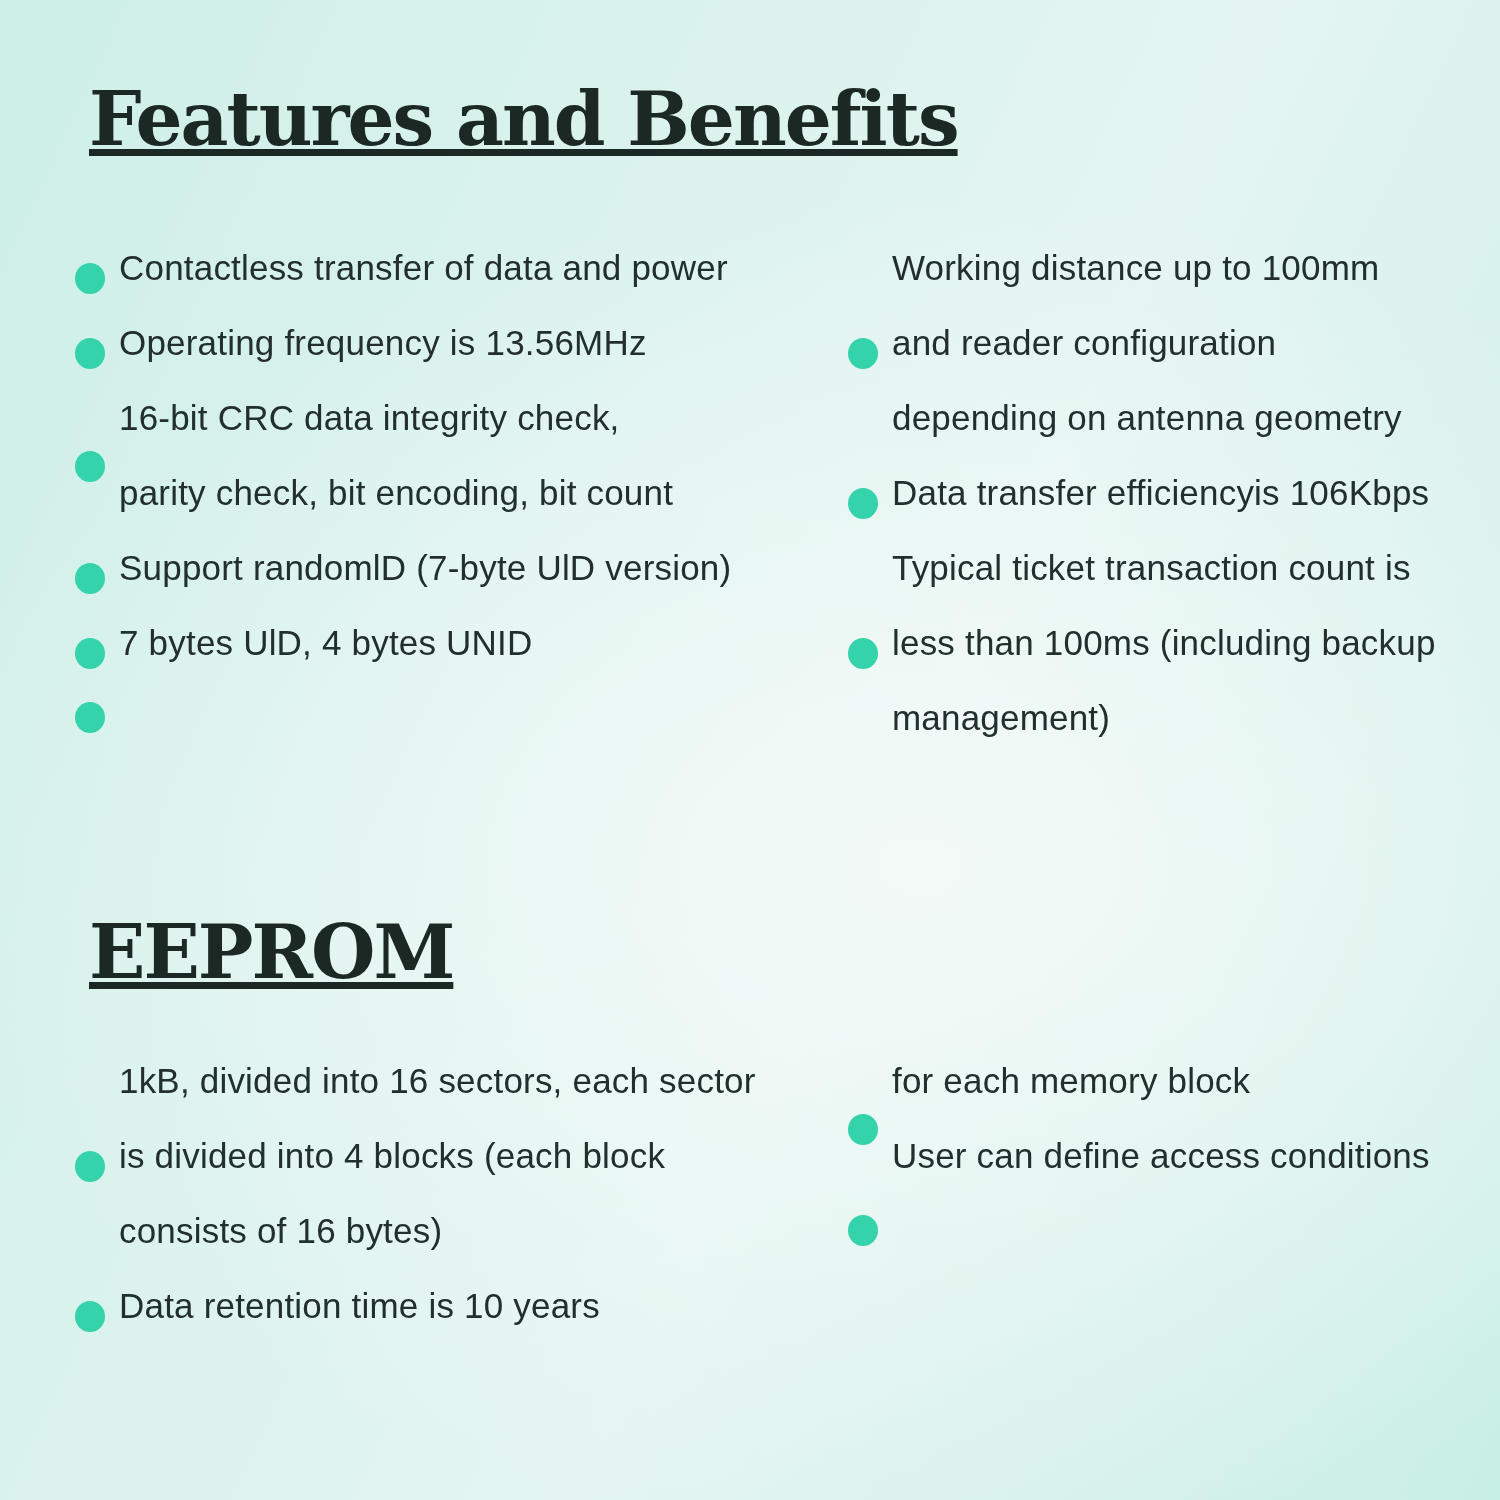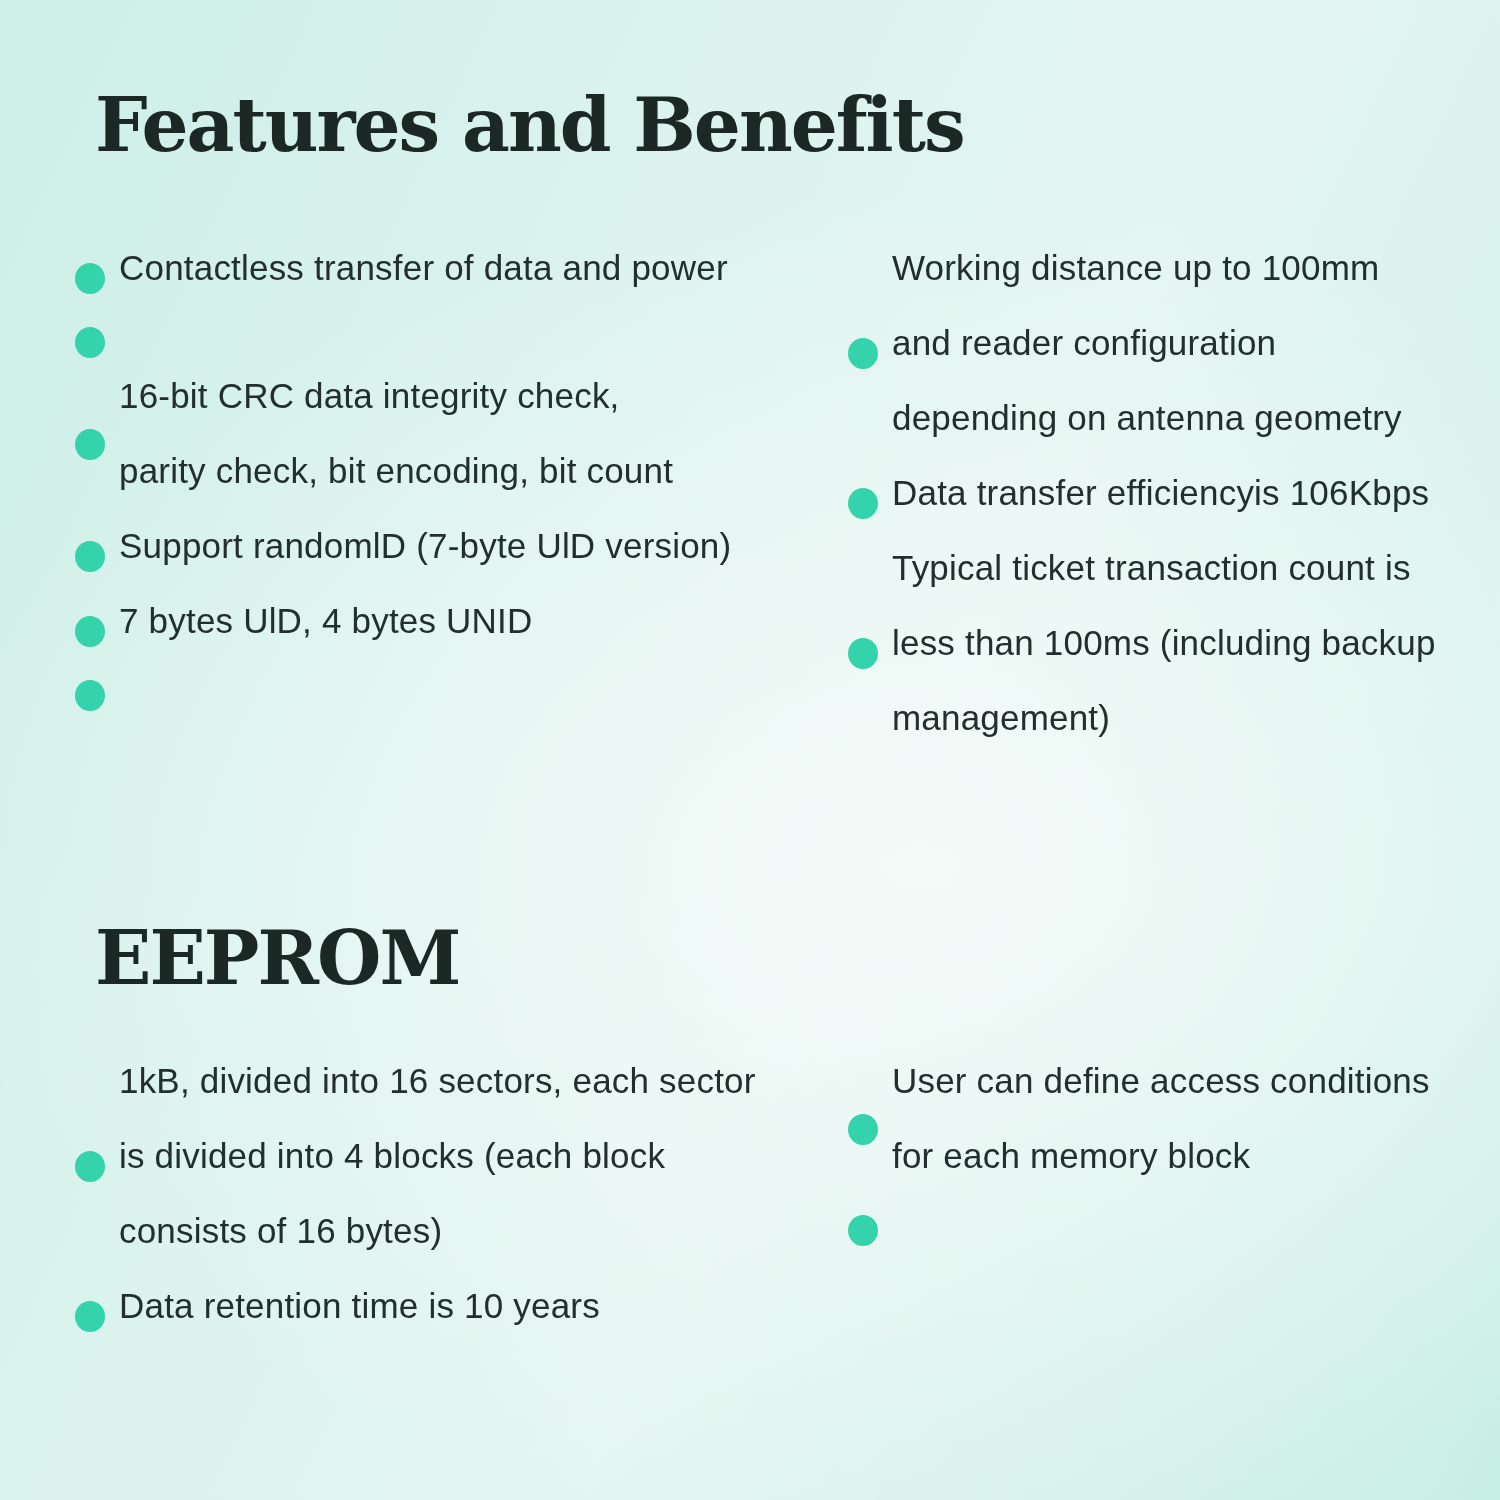--- a/index.html
+++ b/index.html
@@ -12,26 +12,27 @@
     position:relative;
     width:1500px;height:1500px;
     overflow:hidden;
     font-family:"Liberation Sans",sans-serif;
     background:
       radial-gradient(1600px 1100px at 62% 58%, rgba(245,251,249,0.9) 0%, rgba(245,251,249,0) 62%),
       linear-gradient(115deg, #cdefe7 0%, #ddf3ee 38%, #e4f5f1 58%, #d5f1ea 82%, #c8efe5 100%);
   }
   .title{
     position:absolute;
-    margin:10px;
+    margin:4px;
     font-family:"DejaVu Serif",serif;
     font-weight:bold;
     font-size:74px;
     letter-spacing:-2px;
     color:var(--title);
+    text-decoration:underline;
   }
   #title-features{left:85px;top:72px;}
   #title-eeprom{left:85px;top:905px;}
   .cols{
     position:absolute;
     left:75px;
     width:1405px;
     display:flex;
     align-items:flex-start;
   }
@@ -68,20 +69,23 @@
 
       <div class="item">
         <span class="bullet"></span>
         <div class="lines">
           <div class="line">Contactless transfer of data and power</div>
         </div>
       </div>
 
       <div class="item">
         <span class="bullet"></span>
+        <div class="lines">
+          <div class="line">Operating frequency is 13.56MHz</div>
+        </div>
       </div>
 
       <div class="item">
         <span class="bullet"></span>
         <div class="lines">
           <div class="line">16-bit CRC data integrity check,</div>
           <div class="line">parity check, bit encoding, bit count</div>
         </div>
       </div>
 
@@ -154,22 +158,22 @@
           <div class="line">Data retention time is 10 years</div>
         </div>
       </div>
 
     </div>
     <div class="col col-right">
 
       <div class="item">
         <span class="bullet"></span>
         <div class="lines">
+          <div class="line">for each memory block</div>
           <div class="line">User can define access conditions</div>
-          <div class="line">for each memory block</div>
         </div>
       </div>
 
       <div class="item">
         <span class="bullet"></span>
       </div>
 
     </div>
   </div>
 

